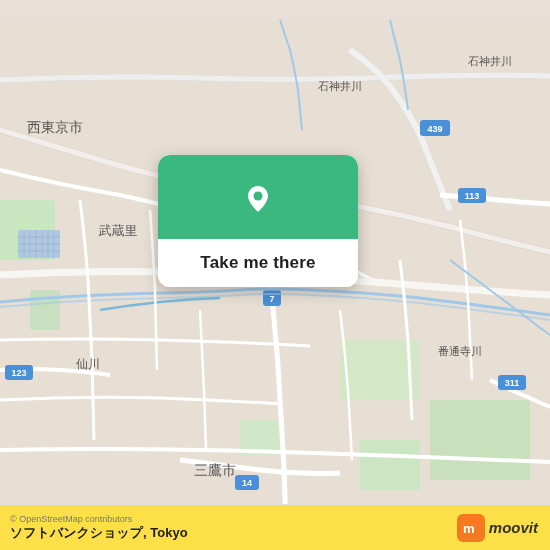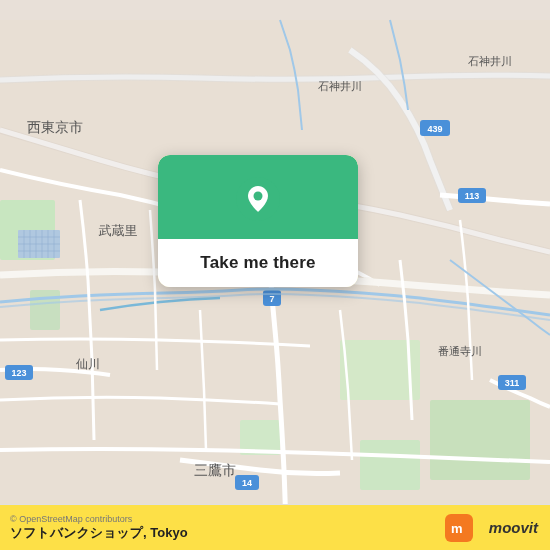--- a/index.html
+++ b/index.html
@@ -115,21 +115,20 @@
       display: flex;
       align-items: center;
       justify-content: center;
     }
 
     #moovit-text {
       font-size: 15px;
       font-weight: 700;
       color: #333;
       font-style: italic;
-      margin-left: 12px;
     }
   </style>
 </head>
 <body>
 
 <div id="map-container">
 
   <svg id="map-svg" viewBox="0 0 550 510" xmlns="http://www.w3.org/2000/svg">
 
     <rect width="550" height="510" fill="#e8dfd4"></rect>

